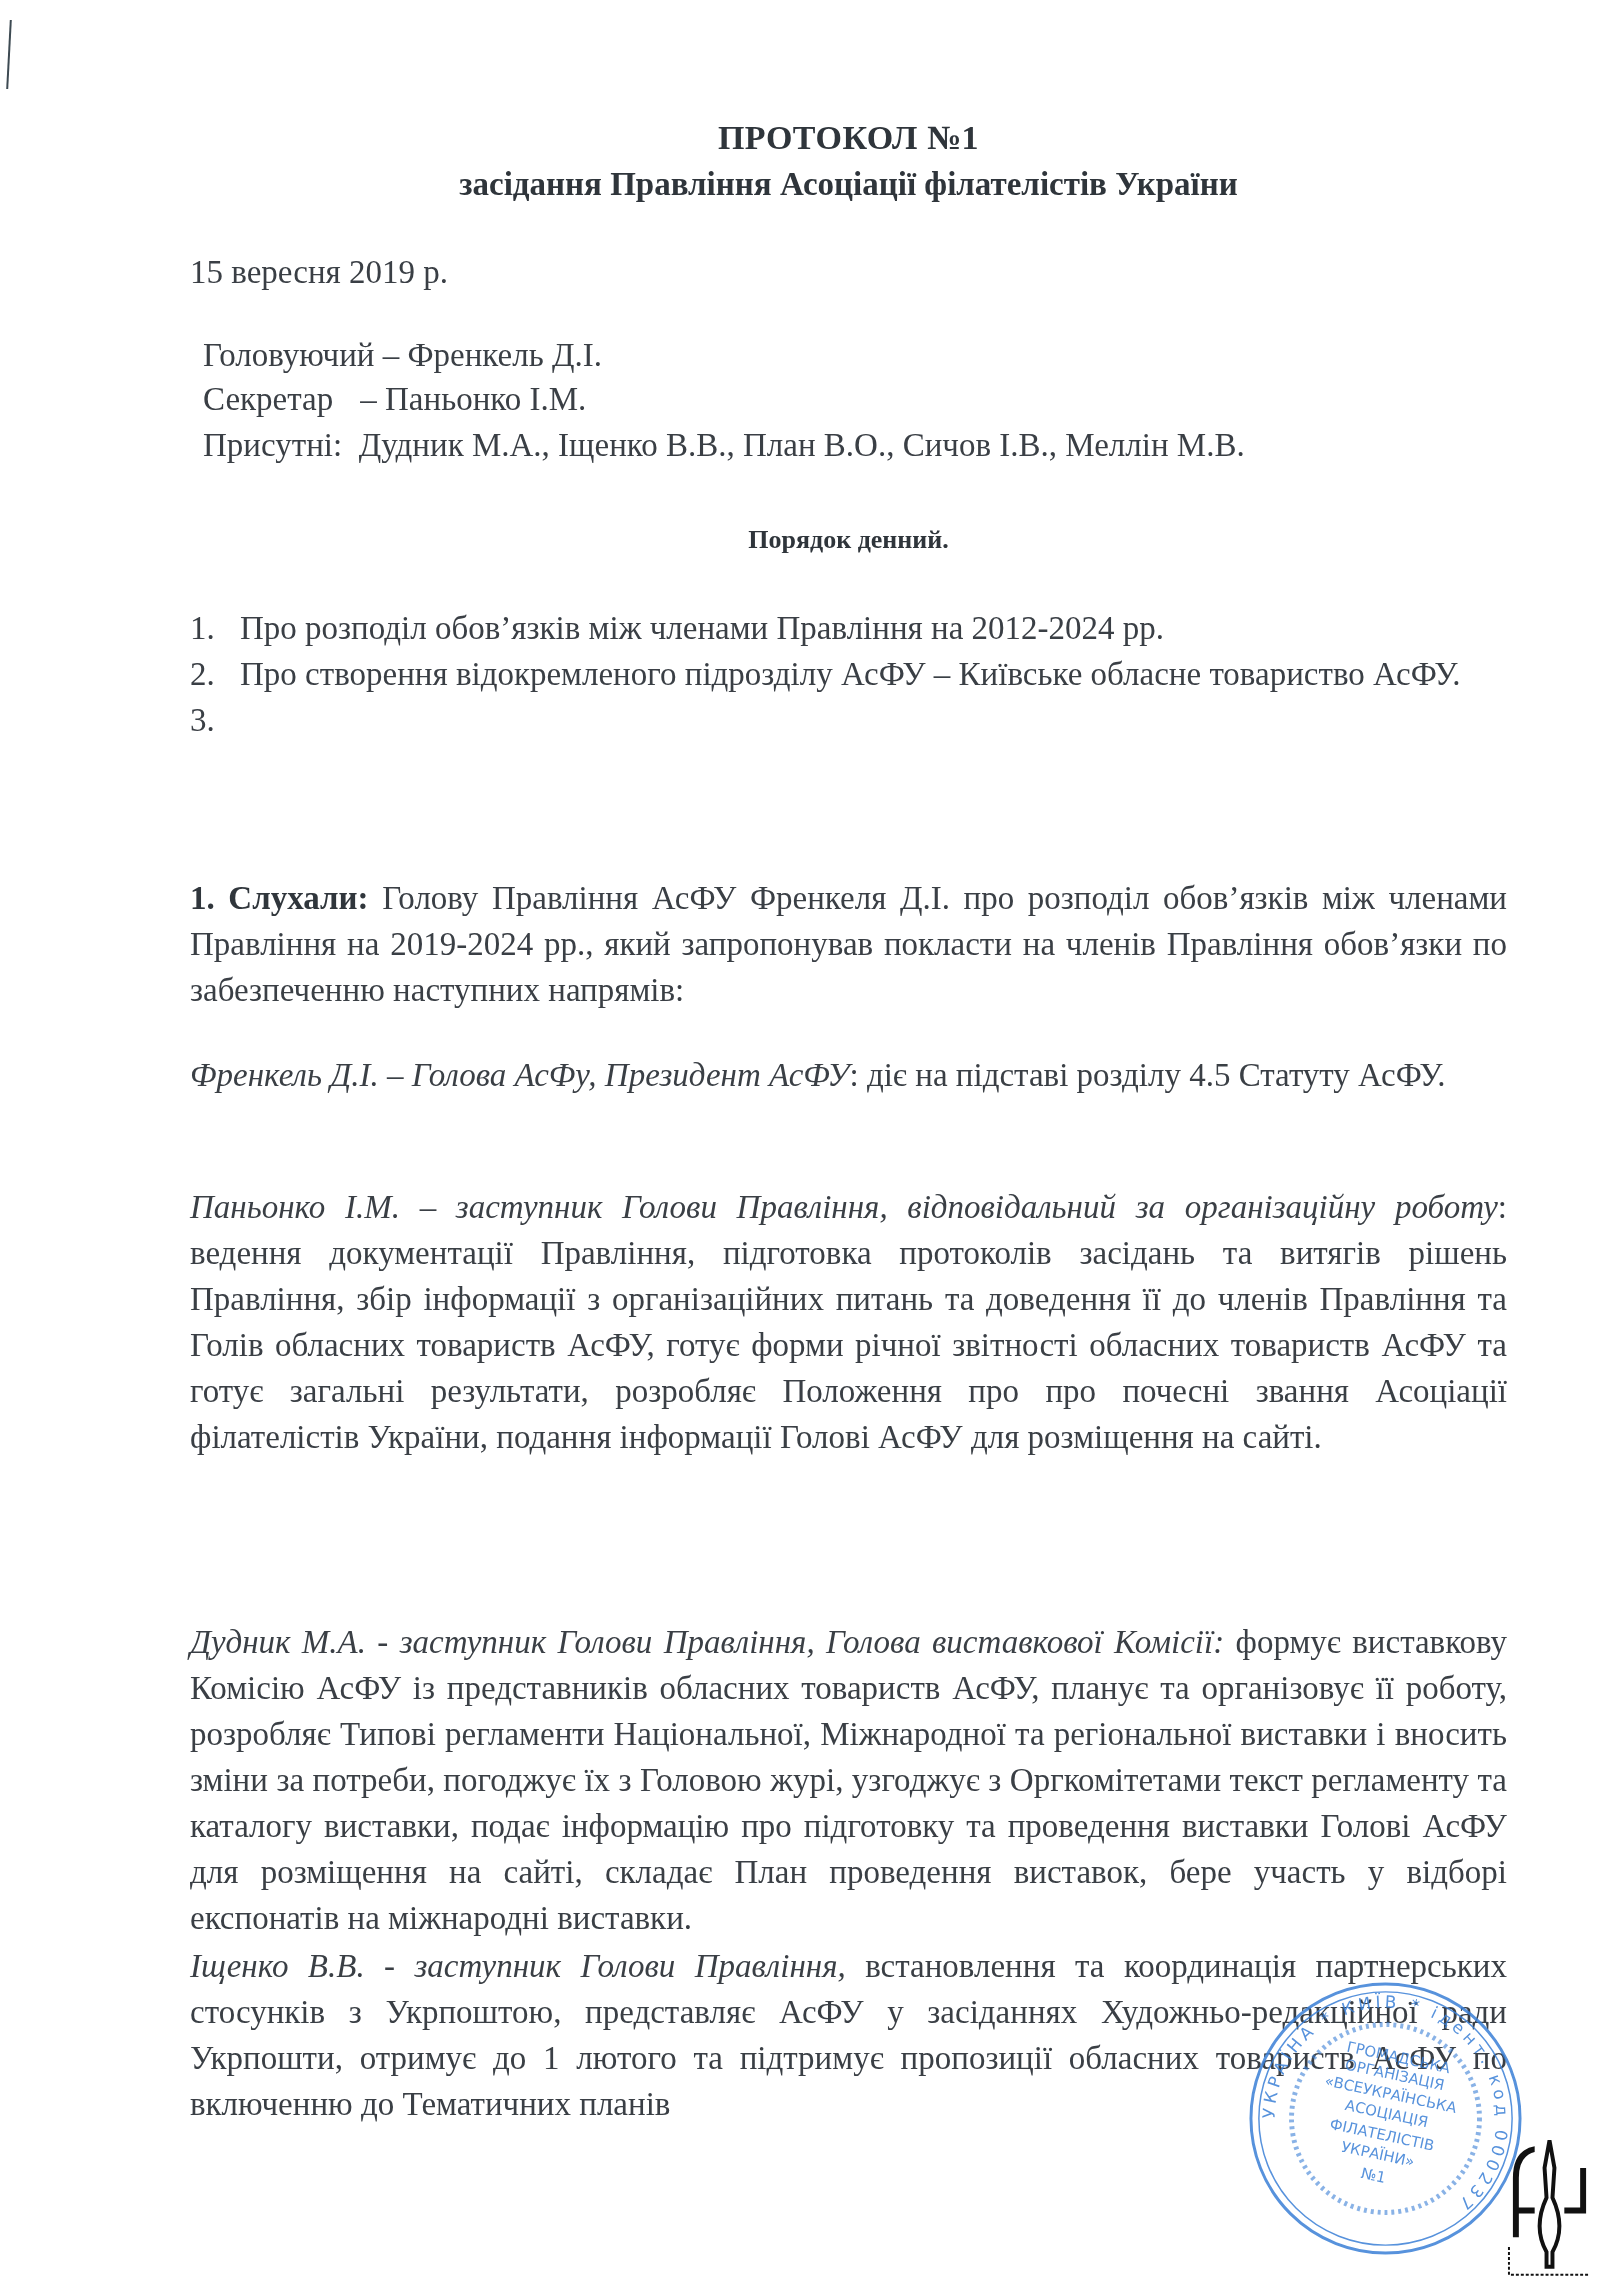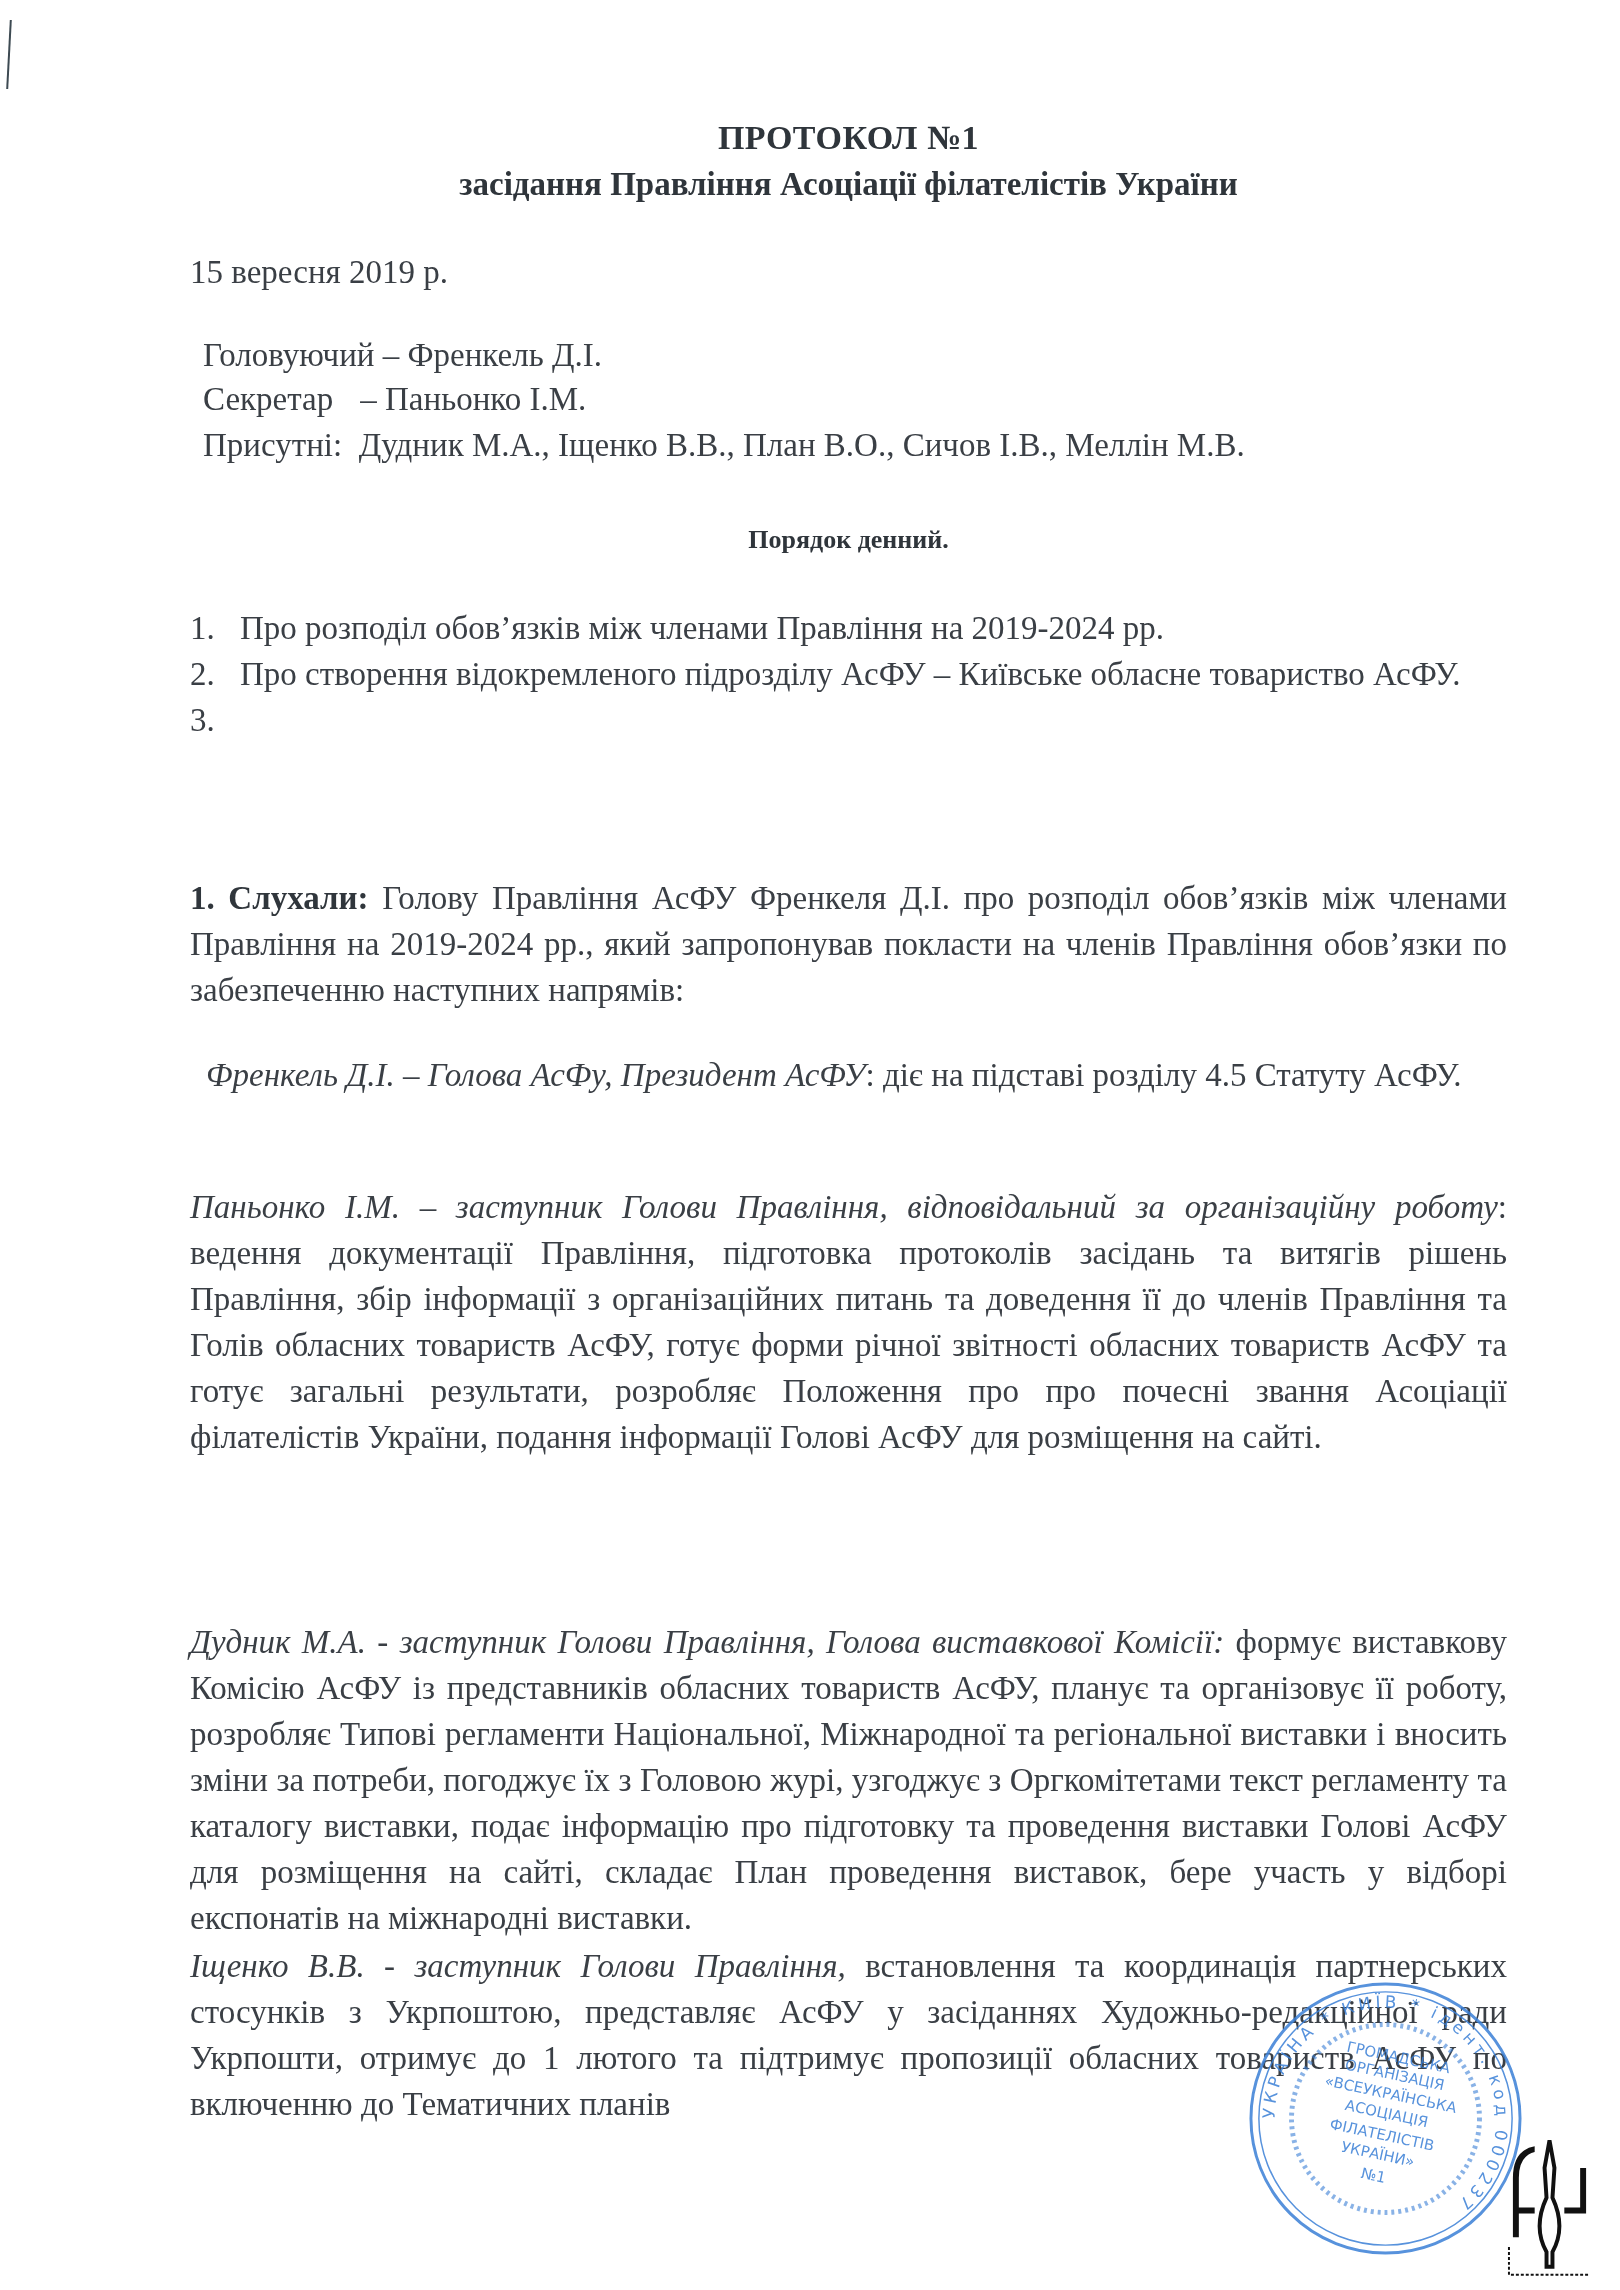--- a/index.html
+++ b/index.html
@@ -35,21 +35,21 @@
     position: absolute; left: 0; top: 606px; width: 1317px; margin: 0; padding: 0;
     list-style: none; font-size: 33px; line-height: 45px;
   }
   .agenda li { position: relative; padding-left: 50px; text-align: justify; text-align-last: left; margin-bottom: 1px; }
   .agenda li .num { position: absolute; left: 0; top: 0; }
   .para {
     position: absolute; left: 0; width: 1317px; font-size: 33px; line-height: 46px;
     text-align: justify;
   }
   .p1 { top: 875px; }
-  .p2 { top: 1052px; margin-left: 16px; }
+  .p2 { top: 1052px; }
   .p3 { top: 1184px; }
   .p4 { top: 1619px; }
   .p5 { top: 1943px; }
   .bold { font-weight: bold; color: #30363c; }
   .ital { font-style: italic; }
   .stamp {
     position: absolute; left: 1247px; top: 1980px; width: 277px; height: 277px;
     border-radius: 50%; opacity: 0.85;
   }
   .emblem { position: absolute; left: 1505px; top: 2138px; width: 89px; height: 139px; }
@@ -71,21 +71,21 @@
   <div class="role-row r2">
     <span class="role-label">Секретар</span><span> – </span><span>Паньонко І.М.</span>
   </div>
   <div class="role-row r3">
     <span class="role-label">Присутні:</span><span style="white-space:pre">  </span><span>Дудник М.А., Іщенко В.В., План В.О., Сичов І.В., Меллін М.В.</span>
   </div>
 
   <div class="title agenda-title">Порядок денний.</div>
 
   <ol class="agenda">
-    <li><span class="num">1.</span><span>Про розподіл обов’язків між членами Правління на 2019-2024 рр.</span></li>
+    <li><span class="num">1.</span><span>Про розподіл обов’язків між членами Правління на 2012-2024 рр.</span></li>
     <li><span class="num">2.</span><span>Про створення відокремленого підрозділу АсФУ – Київське обласне товариство АсФУ.</span></li>
     <li><span class="num">3.</span></li>
   </ol>
 
   <div class="para p1"><span class="bold">1. Слухали:</span><span> Голову Правління АсФУ Френкеля Д.І. про розподіл обов’язків між членами Правління на 2019-2024 рр., який запропонував покласти на членів Правління обов’язки по забезпеченню наступних напрямів:</span></div>
 
   <div class="para p2"><span class="ital">Френкель Д.І.  – Голова АсФу, Президент АсФУ</span><span>: діє на підставі розділу 4.5 Статуту АсФУ.</span></div>
 
   <div class="para p3"><span class="ital">Паньонко І.М. – заступник Голови Правління, відповідальний за організаційну роботу</span><span>: ведення документації Правління, підготовка протоколів засідань та витягів рішень Правління, збір інформації з організаційних питань та доведення її до членів Правління та Голів обласних товариств АсФУ, готує форми річної звітності обласних товариств АсФУ та готує загальні результати, розробляє Положення про про почесні звання  Асоціації філателістів України, подання інформації Голові АсФУ для розміщення на сайті.</span></div>
 

